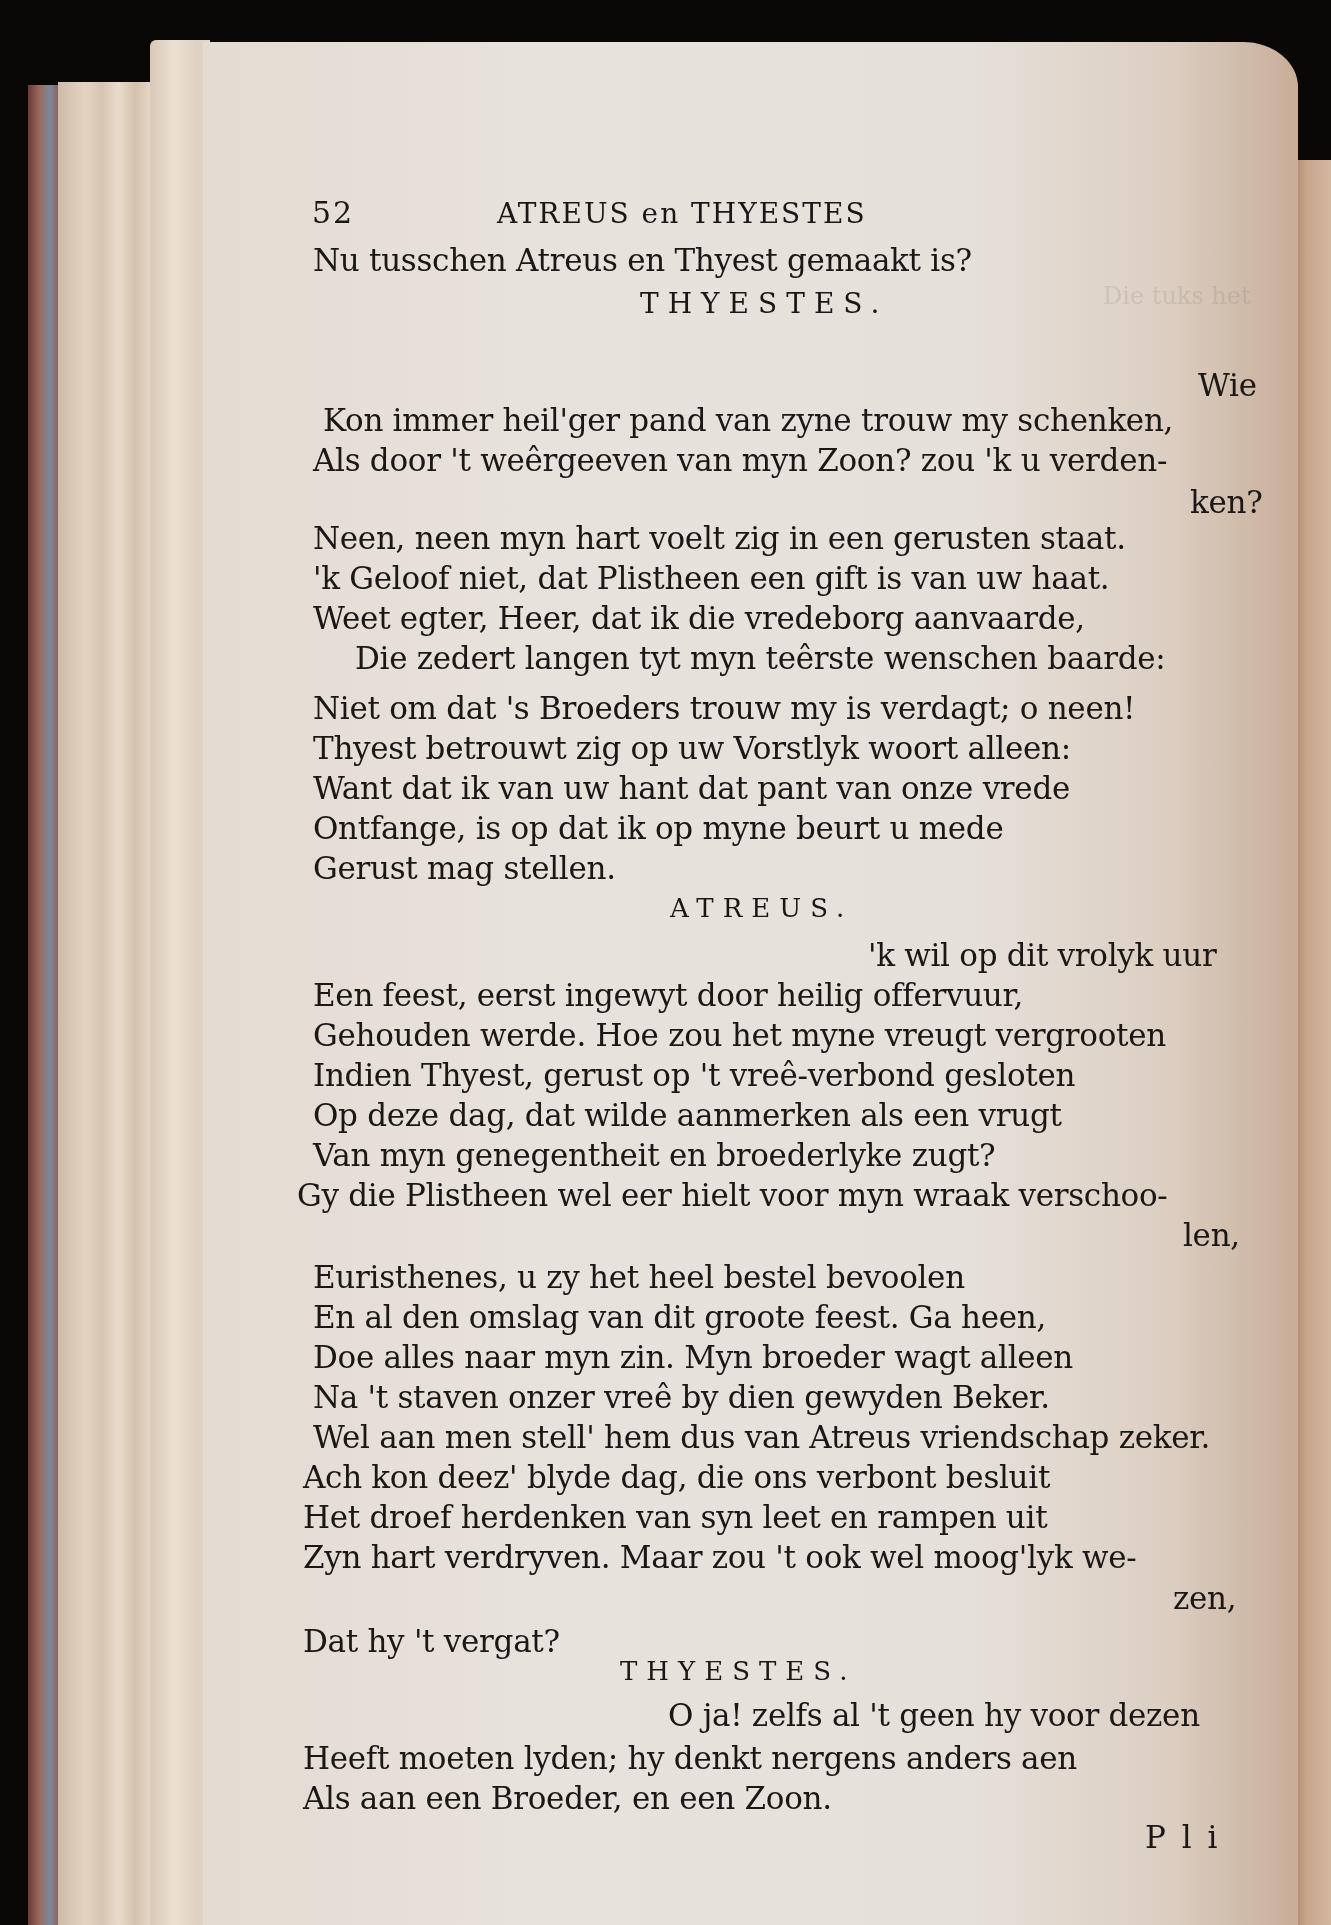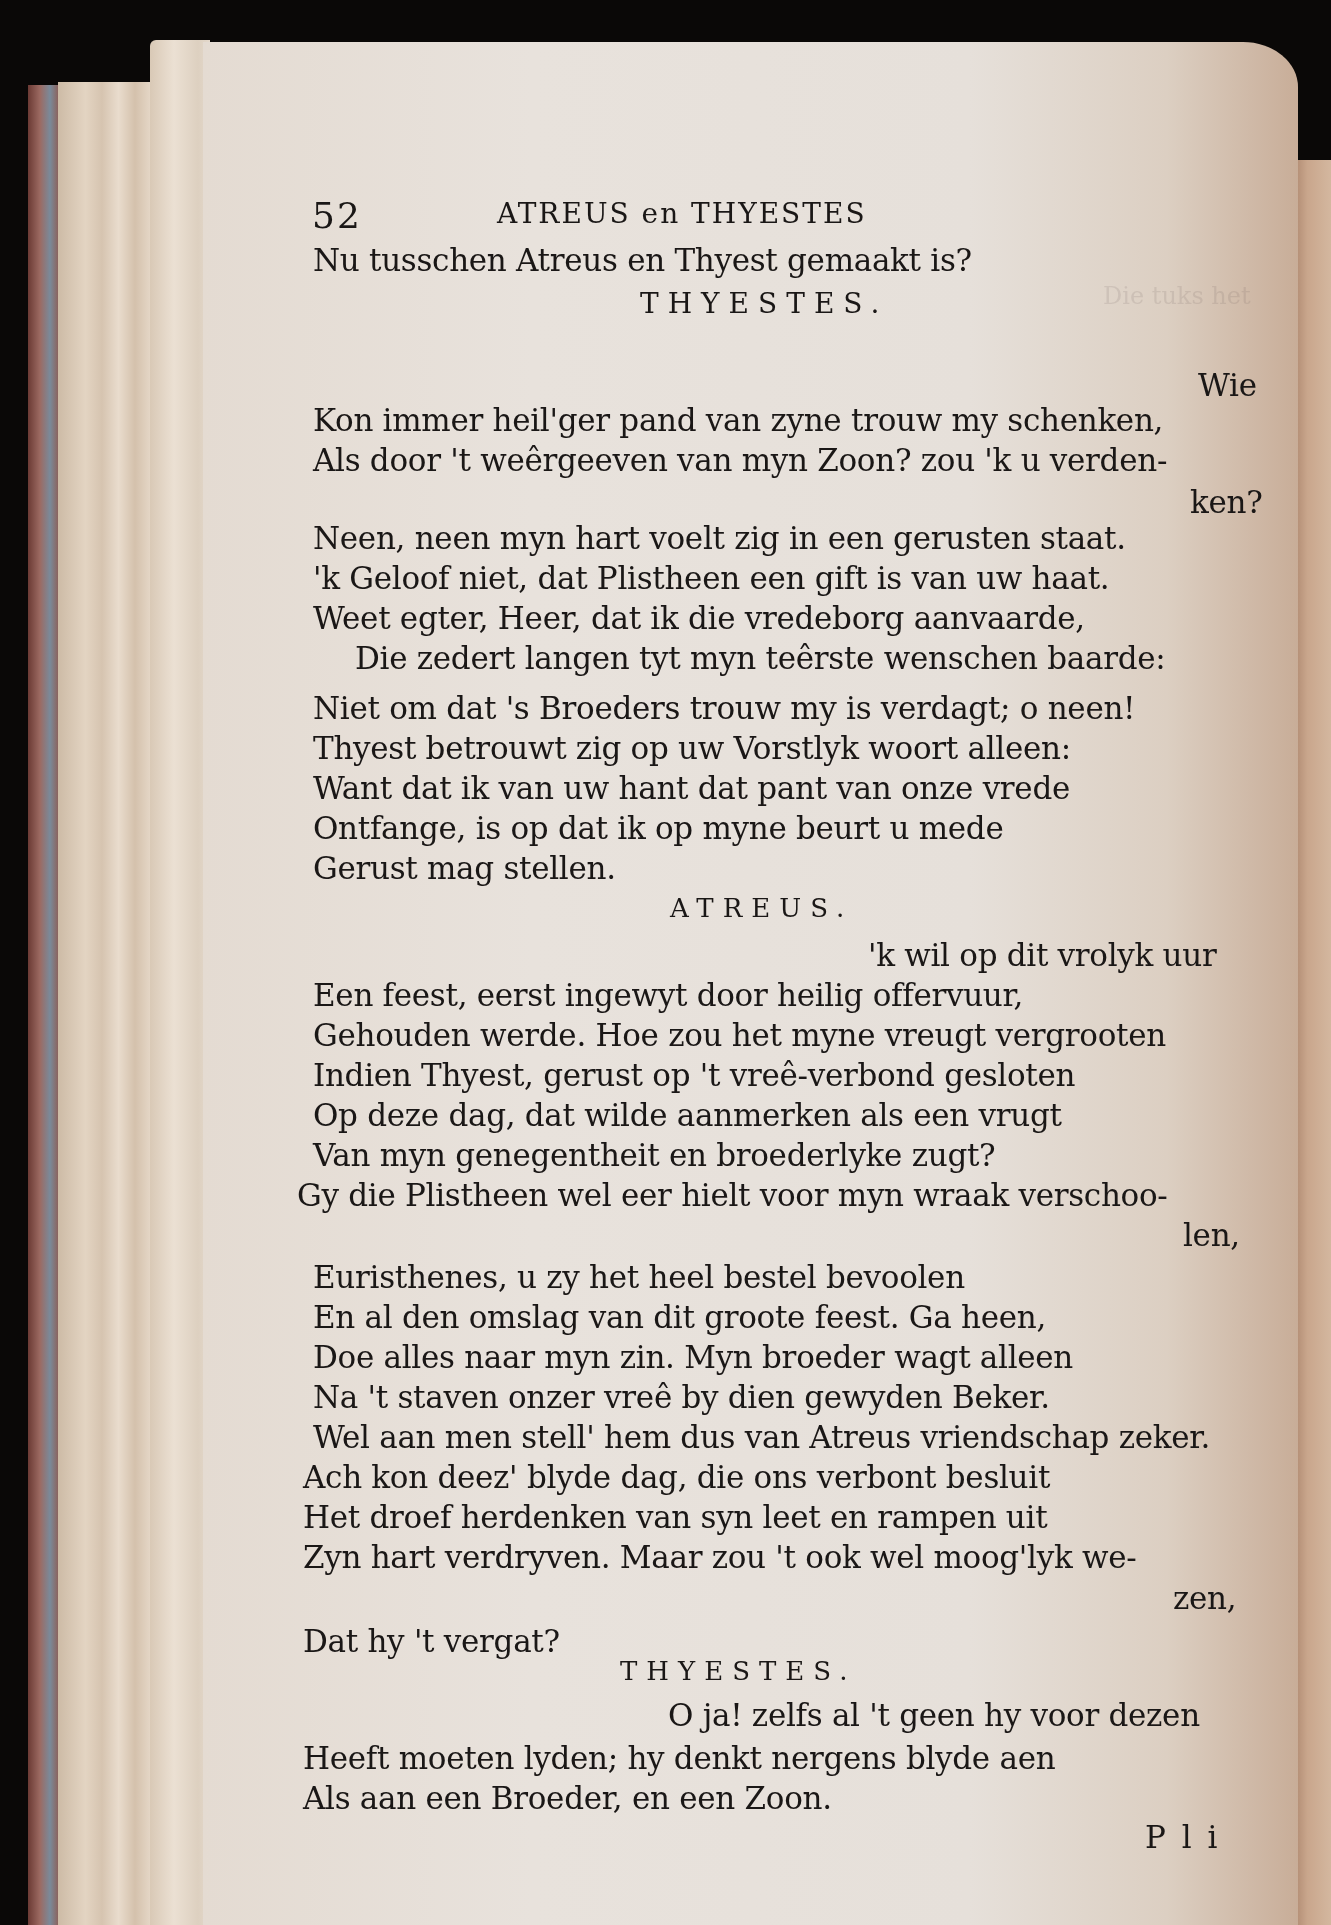--- a/index.html
+++ b/index.html
@@ -19,27 +19,27 @@
 
 <div class="spine"></div>
 <div class="edge-stack"></div>
 <div class="page-left-fold"></div>
 <div class="right-page"></div>
 
 <div class="page">
   <div class="ghost" style="left:900px;top:240px;">Die tuks het</div>
 </div>
 
-<div class="txt hdr" style="left:312px;top:198px;font-size:36px;">52</div>
+<div class="txt hdr" style="left:312px;top:198px;font-size:30px;">52</div>
 <div class="txt hdr" style="left:497px;top:200px;font-size:28px;">ATREUS en THYESTES</div>
 
 <div class="txt" style="left:313px;top:245px;">Nu tusschen Atreus en Thyest gemaakt is?</div>
 <div class="txt spk" style="left:640px;top:290px;font-size:28px;">THYESTES.</div>
 <div class="txt" style="left:1198px;top:370px;">Wie</div>
-<div class="txt" style="left:313px;top:405px;">Kon immer heil'ger pand van zyne trouw my schenken,</div>
+<div class="txt" style="left:323px;top:405px;">Kon immer heil'ger pand van zyne trouw my schenken,</div>
 <div class="txt" style="left:313px;top:445px;">Als door 't weêrgeeven van myn Zoon? zou 'k u verden-</div>
 <div class="txt" style="left:1190px;top:487px;">ken?</div>
 <div class="txt" style="left:313px;top:523px;">Neen, neen myn hart voelt zig in een gerusten staat.</div>
 <div class="txt" style="left:313px;top:563px;">'k Geloof niet, dat Plistheen een gift is van uw haat.</div>
 <div class="txt" style="left:313px;top:603px;">Weet egter, Heer, dat ik die vredeborg aanvaarde,</div>
 <div class="txt" style="left:313px;top:643px;margin-left:42px;">Die zedert langen tyt myn teêrste wenschen baarde:</div>
 <div class="txt" style="left:313px;top:693px;">Niet om dat 's Broeders trouw my is verdagt; o neen!</div>
 <div class="txt" style="left:313px;top:733px;">Thyest betrouwt zig op uw Vorstlyk woort alleen:</div>
 <div class="txt" style="left:313px;top:773px;">Want dat ik van uw hant dat pant van onze vrede</div>
 <div class="txt" style="left:313px;top:813px;">Ontfange, is op dat ik op myne beurt u mede</div>
@@ -58,15 +58,15 @@
 <div class="txt" style="left:313px;top:1342px;">Doe alles naar myn zin. Myn broeder wagt alleen</div>
 <div class="txt" style="left:313px;top:1382px;">Na 't staven onzer vreê by dien gewyden Beker.</div>
 <div class="txt" style="left:313px;top:1422px;">Wel aan men stell' hem dus van Atreus vriendschap zeker.</div>
 <div class="txt" style="left:303px;top:1462px;">Ach kon deez' blyde dag, die ons verbont besluit</div>
 <div class="txt" style="left:303px;top:1502px;">Het droef herdenken van syn leet en rampen uit</div>
 <div class="txt" style="left:303px;top:1542px;">Zyn hart verdryven. Maar zou 't ook wel moog'lyk we-</div>
 <div class="txt" style="left:1173px;top:1583px;">zen,</div>
 <div class="txt" style="left:303px;top:1626px;">Dat hy 't vergat?</div>
 <div class="txt spk" style="left:620px;top:1658px;font-size:26px;">THYESTES.</div>
 <div class="txt" style="left:668px;top:1700px;">O ja! zelfs al 't geen hy voor dezen</div>
-<div class="txt" style="left:303px;top:1743px;">Heeft moeten lyden; hy denkt nergens blyde aen</div>
+<div class="txt" style="left:303px;top:1743px;">Heeft moeten lyden; hy denkt nergens anders aen</div>
 <div class="txt" style="left:303px;top:1783px;">Als aan een Broeder, en een Zoon.</div>
 <div class="txt" style="left:1145px;top:1822px;font-size:31px;letter-spacing:3px;">P l i</div>
 
 </body></html>

